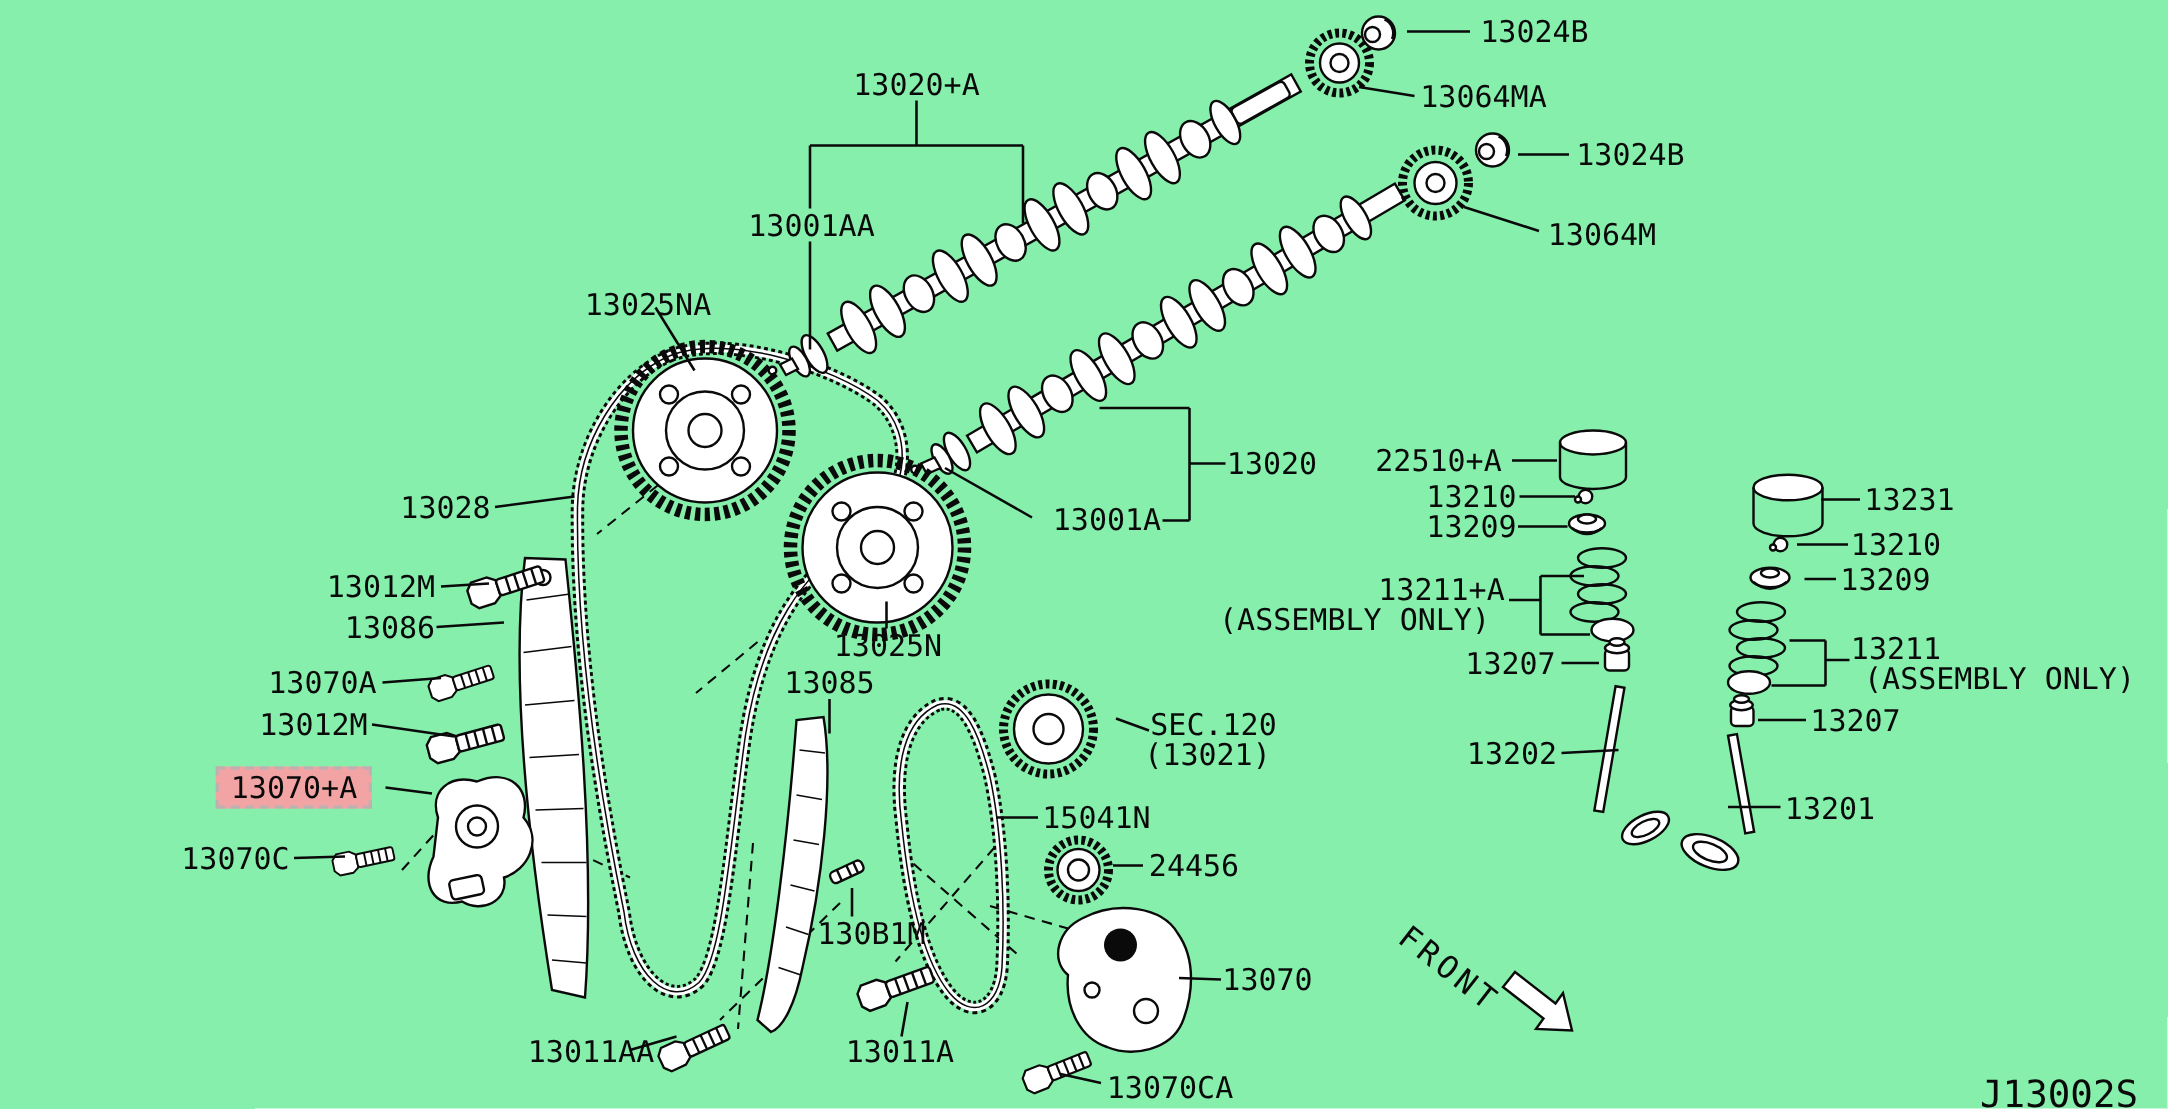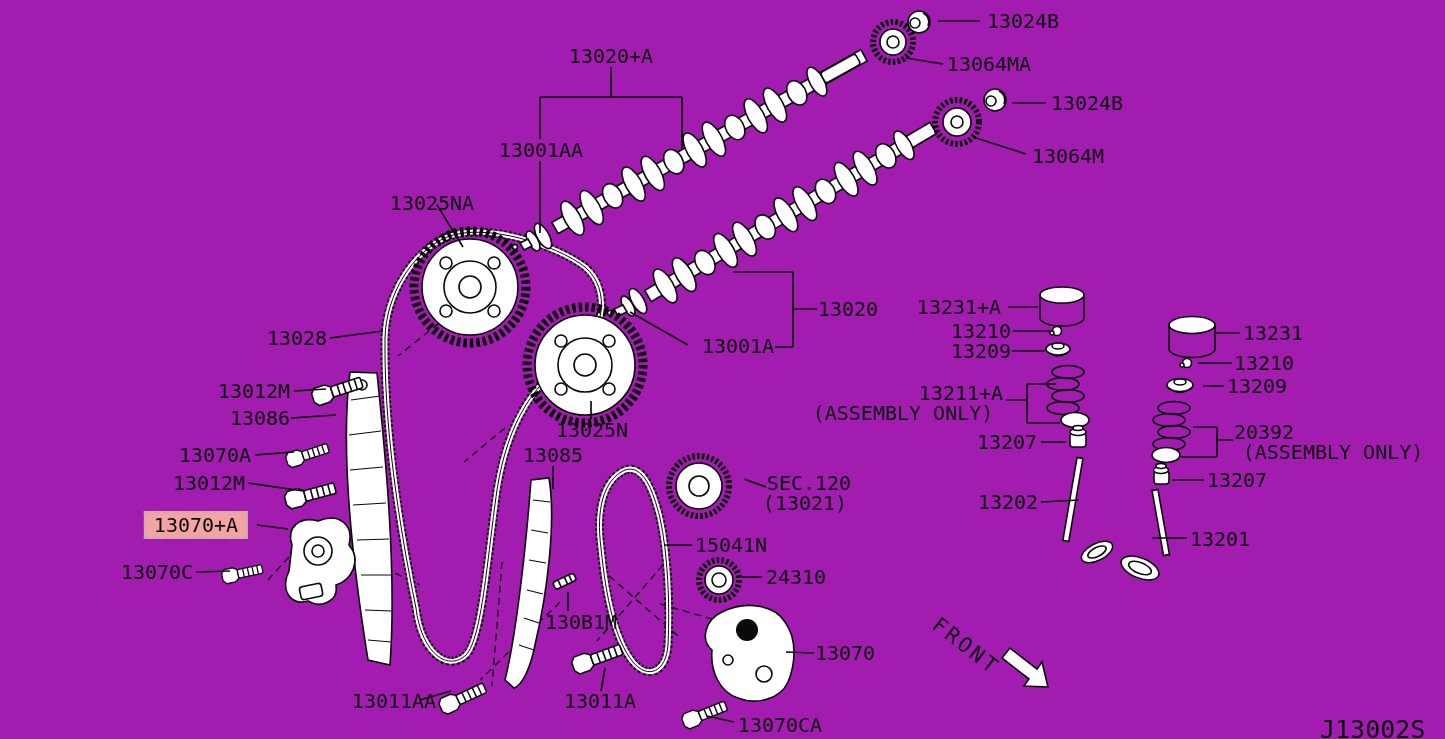--- a/index.html
+++ b/index.html
@@ -1,16 +1,16 @@
 <!DOCTYPE html>
 <html><head>
 <meta charset="utf-8">
 <style>
   html,body{margin:0;padding:0;background:#fff;}
-  .canvas{position:relative;width:1445px;height:739px;background:#a21caf;overflow:hidden;
+  .canvas{position:relative;width:1445px;height:739px;background:#86efac;overflow:hidden;
           font-family:"DejaVu Sans Mono", monospace;}
   .art{position:absolute;left:0;top:0;}
   .lbl{position:absolute;transform:translate(-50%,-50%);font-size:20px;color:#0a0a0a;
        white-space:nowrap;line-height:1;}
   .hl{background:#f2a4a4;border:2px dashed #bdb0b0;padding:2px 8px;}
   .front{position:absolute;font-size:21px;letter-spacing:3px;color:#0a0a0a;white-space:nowrap;
          transform:translate(-50%,-50%) rotate(38deg);}
   .ref{position:absolute;font-size:25px;color:#0a0a0a;white-space:nowrap;transform:none;}
   .ln{stroke:#0a0a0a;stroke-width:1.7;fill:none;}
   .pt{stroke:#0a0a0a;stroke-width:1.6;fill:#fff;}
@@ -307,37 +307,37 @@
 <div class="lbl" style="left:209px;top:483px">13012M</div>
 <div class="lbl hl" style="left:196px;top:525px">13070+A</div>
 <div class="lbl" style="left:157px;top:572px">13070C</div>
 <div class="lbl" style="left:848px;top:309px">13020</div>
 <div class="lbl" style="left:738px;top:346px">13001A</div>
 <div class="lbl" style="left:592px;top:430px">13025N</div>
 <div class="lbl" style="left:553px;top:455px">13085</div>
 <div class="lbl" style="left:809px;top:483px">SEC.120</div>
 <div class="lbl" style="left:805px;top:503px">(13021)</div>
 <div class="lbl" style="left:731px;top:545px">15041N</div>
-<div class="lbl" style="left:796px;top:577px">24310</div>
+<div class="lbl" style="left:796px;top:577px">24456</div>
 <div class="lbl" style="left:845px;top:653px">13070</div>
 <div class="lbl" style="left:780px;top:725px">13070CA</div>
 <div class="lbl" style="left:581px;top:622px">130B1M</div>
 <div class="lbl" style="left:394px;top:701px">13011AA</div>
 <div class="lbl" style="left:600px;top:701px">13011A</div>
-<div class="lbl" style="left:959px;top:307px">13231+A</div>
+<div class="lbl" style="left:959px;top:307px">22510+A</div>
 <div class="lbl" style="left:981px;top:331px">13210</div>
 <div class="lbl" style="left:981px;top:351px">13209</div>
 <div class="lbl" style="left:961px;top:393px">13211+A</div>
 <div class="lbl" style="left:903px;top:413px">(ASSEMBLY ONLY)</div>
 <div class="lbl" style="left:1007px;top:442px">13207</div>
 <div class="lbl" style="left:1008px;top:502px">13202</div>
 <div class="lbl" style="left:1273px;top:333px">13231</div>
 <div class="lbl" style="left:1264px;top:363px">13210</div>
 <div class="lbl" style="left:1257px;top:386px">13209</div>
-<div class="lbl" style="left:1264px;top:432px">20392</div>
+<div class="lbl" style="left:1264px;top:432px">13211</div>
 <div class="lbl" style="left:1333px;top:452px">(ASSEMBLY ONLY)</div>
 <div class="lbl" style="left:1237px;top:480px">13207</div>
 <div class="lbl" style="left:1220px;top:539px">13201</div>
 
 <div class="front" style="left:966px;top:646px">FRONT</div>
 <div class="ref" style="left:1320px;top:715px">J13002S</div>
 
 </div>
 
 </body></html>

